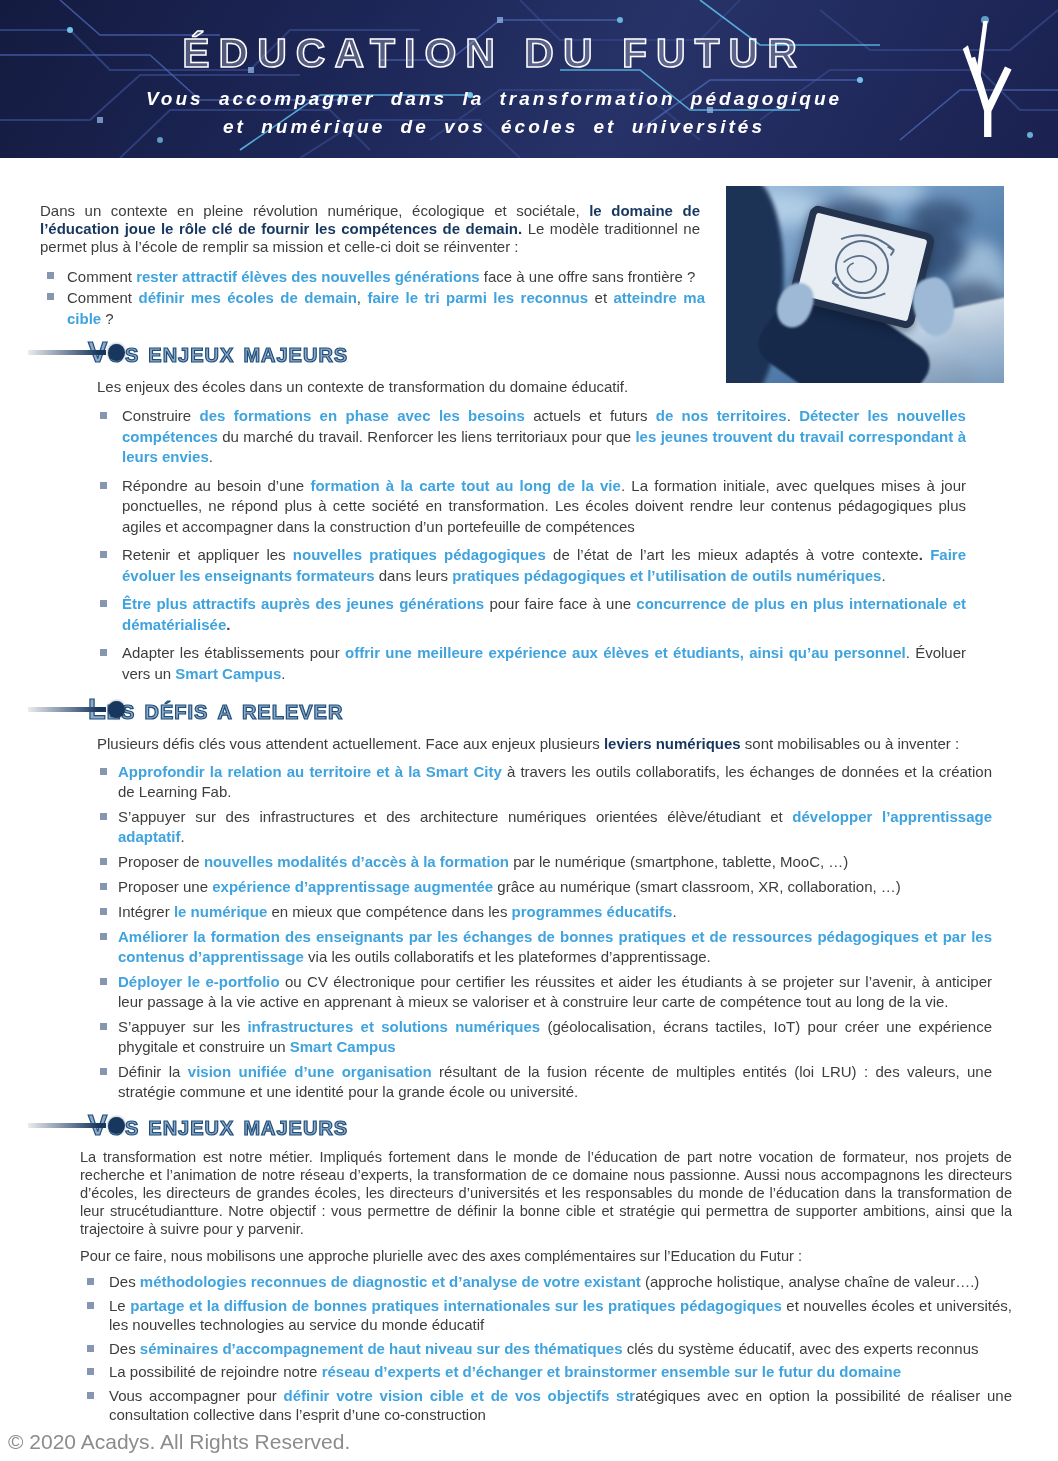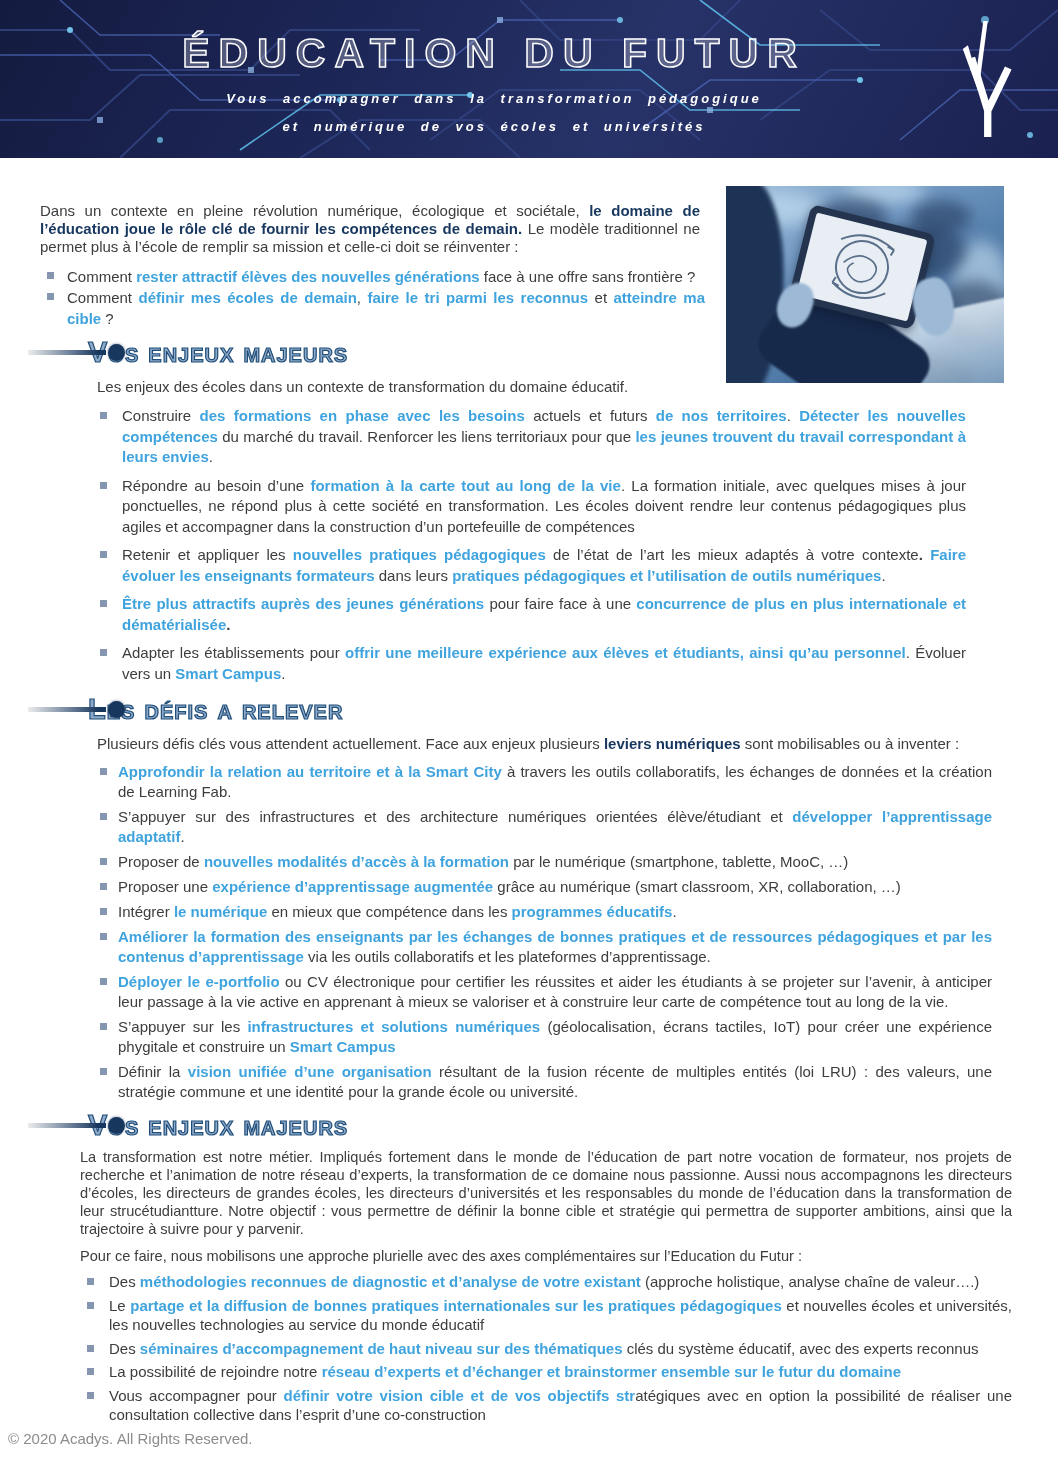--- a/index.html
+++ b/index.html
@@ -28,21 +28,21 @@
   .header-text{position:absolute;left:0;top:0;width:100%;padding-right:70px;text-align:center;}
   .header h1{
     margin-top:30px;
     font-size:41px;font-weight:700;letter-spacing:9px;
     color:transparent;-webkit-text-stroke:1.5px #ffffff;
     text-shadow:0 0 1px rgba(255,255,255,0.25);
     white-space:nowrap;
   }
   .header .sub{
     color:#ffffff;font-style:italic;font-weight:700;
-    font-size:13px;letter-spacing:3px;word-spacing:7px;line-height:28px;
+    font-size:19px;letter-spacing:3px;word-spacing:7px;line-height:28px;
   }
   .header .sub.first{margin-top:8px;}
   .logo{position:absolute;right:38px;top:0;height:158px;}
   
   .photo{
     position:absolute;left:726px;top:186px;width:278px;height:197px;overflow:hidden;
     background:linear-gradient(150deg,#9dbdda 0%,#6f97c1 35%,#46719f 70%,#2f5584 100%);
   }
   .ph-blob{position:absolute;border-radius:50%;filter:blur(7px);background:rgba(23,42,76,0.5);}
   .ph-light{position:absolute;border-radius:50%;filter:blur(8px);background:rgba(205,228,246,0.6);}
@@ -84,21 +84,21 @@
   .sec-intro{margin:7px 92px 0 97px;text-align:justify;line-height:21px;}
   .sec1 ul{margin:9px 92px 0 98px;}
   .sec1 li{line-height:20.5px;margin-bottom:8px;padding-left:24px;}
   .sec2 ul{margin:8px 66px 0 98px;}
   .sec2 li{line-height:20px;margin-bottom:5px;padding-left:20px;}
   .sec3 .para{margin:6px 46px 0 80px;text-align:justify;line-height:18px;font-size:14.6px;}
   .sec3 .para.second{margin-top:9px;}
   .sec3 ul{margin:7px 46px 0 85px;}
   .sec3 li{line-height:19.5px;margin-bottom:4px;padding-left:24px;}
   
-  .footer{position:absolute;left:8px;top:1430px;font-size:15px;color:var(--footer-gray);}
+  .footer{position:absolute;left:8px;top:1430px;font-size:21px;color:var(--footer-gray);}
 </style>
 </head>
 <body>
 
 <div class="header">
   <svg class="circuit" viewBox="0 0 1058 158" preserveAspectRatio="none">
     <g fill="none" stroke="#31427f" stroke-width="2" opacity="0.9">
       <path d="M0 30 L70 30 L110 70 L250 70 L290 30 L420 30"></path>
       <path d="M0 120 L90 120 L140 75 L300 75"></path>
       <path d="M120 158 L170 110 L330 110 L370 150"></path>

